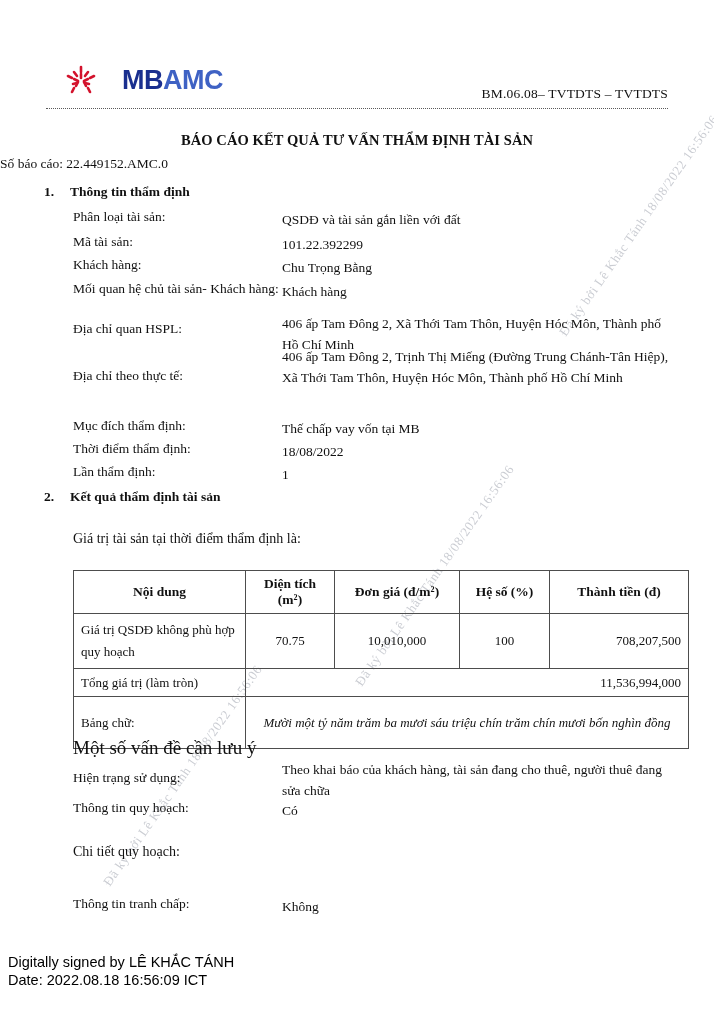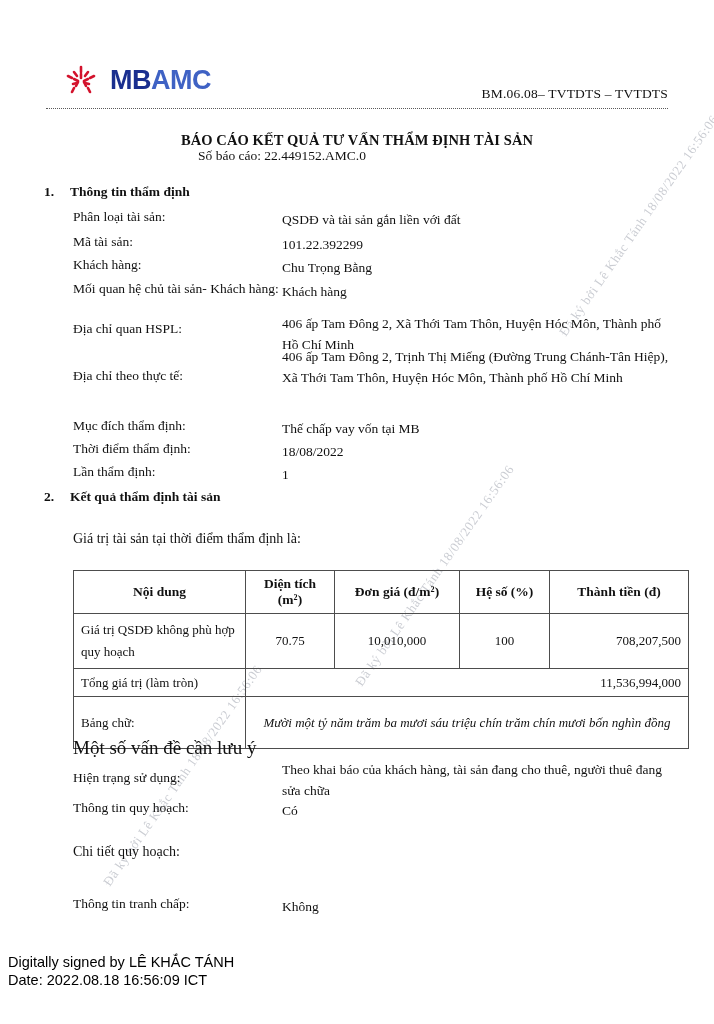--- a/index.html
+++ b/index.html
@@ -45,21 +45,21 @@
     top: 58px;
     width: 622px;
     height: 46px;
   }
   .logo {
     position: absolute;
     left: 18px;
     top: 6px;
     display: flex;
     align-items: center;
-    gap: 12px;
+    gap: 24px;
   }
   .logo-mark { width: 34px; height: 32px; display: block; }
   .logo-text {
     font-family: "Liberation Sans", sans-serif;
     font-size: 27px;
     font-weight: bold;
     letter-spacing: -0.5px;
     line-height: 1;
   }
   .logo-mb { color: #1a2f8f; }
@@ -90,23 +90,23 @@
     top: 132px;
     width: 714px;
     text-align: center;
     font-size: 14.5px;
     font-weight: bold;
     letter-spacing: .1px;
   }
   .doc-subtitle {
     position: absolute;
     left: 0;
-    top: 148px;
+    top: 156px;
     width: 564px;
-    text-align: center;
+    text-align: left;
     font-size: 13.5px;
   }
 
   
   .sec {
     position: absolute;
     font-size: 13.5px;
     font-weight: bold;
   }
   .sec .num {

